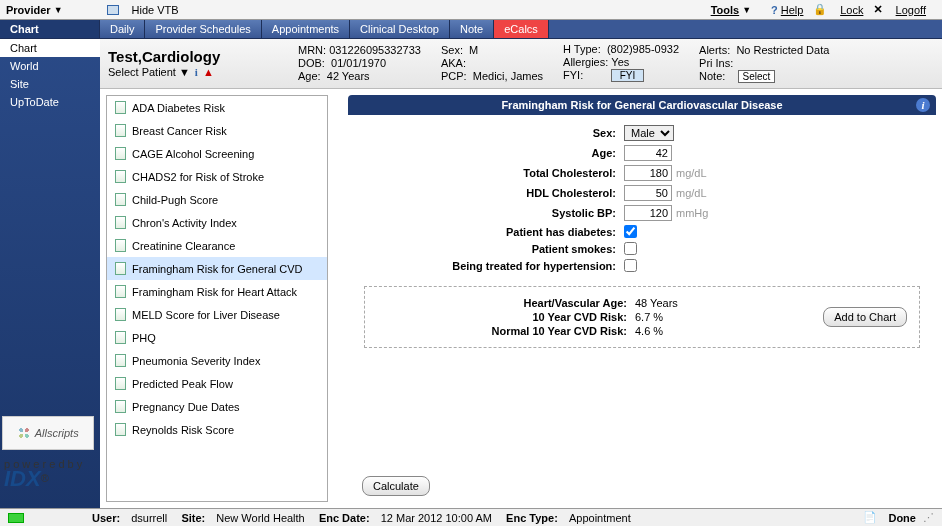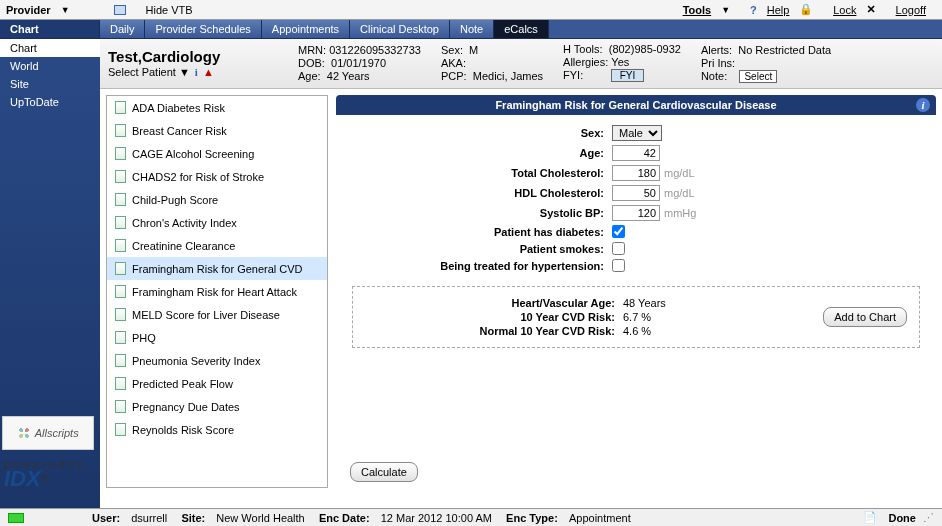--- a/index.html
+++ b/index.html
@@ -1,38 +1,38 @@
 <!DOCTYPE html>
 <html><head>
 <meta charset="utf-8">
 <style>
 *{margin:0;padding:0;box-sizing:border-box;font-family:Tahoma,Verdana,Arial,sans-serif;font-size:11px}
 body{width:942px;height:526px;background:#fff;overflow:hidden;color:#000}
 .toolbar{height:20px;border-bottom:1px solid #999;display:flex;align-items:center;padding:0 6px;background:#f4f4f4}
 .toolbar .spacer{flex:1}
-.toolbar span{margin-right:10px;display:inline-flex;align-items:center;gap:10px}
+.toolbar span{margin-right:10px;display:inline-flex;align-items:center;gap:3px}
 .toolbar .dropdown-caret{font-size:9px}
 .tabs{height:19px;display:flex;background:#3a5895;border-bottom:1px solid #1c2e58}
 .tab{padding:2px 10px;color:#fff;font-size:11px;border-right:1px solid #1c2e58;background:linear-gradient(#5b7bb5,#3a5895);cursor:pointer;display:flex;align-items:center}
-.tab.sel{background:#0f172a}
+.tab.sel{background:#ef4444}
 .tab.side{width:100px;background:#1f3a70;font-weight:bold}
 .main{display:flex;height:calc(100% - 20px - 19px - 18px)}
 .sidepanel{width:100px;background:linear-gradient(#2a4a87,#1b3568);color:#fff;padding-top:0}
 .sidepanel .sitem{padding:3px 10px;cursor:pointer}
 .sidepanel .sitem.active{background:#fff;color:#000}
 .content{flex:1;display:flex;flex-direction:column}
 .patientbar{background:linear-gradient(#f7f7f7,#e6e6e6);border-bottom:1px solid #bbb;padding:4px 8px 6px;display:flex;flex-direction:column;gap:2px}
 .pb-name{font:bold 15px Arial}
 .pb-row{display:flex;gap:20px;align-items:center}
 .pb-col{display:flex;flex-direction:column;gap:1px}
 .pb-row b{font-weight:normal}
 .pb-select{display:flex;align-items:center;gap:5px}
 .fyi{border:1px solid #666;background:#cfe3f5;font-size:10px;padding:0 8px;display:inline-block}
 .sel-box{border:1px solid #666;background:#fff;font-size:10px;padding:0 4px;}
-.workarea{flex:1;display:flex;overflow:hidden;padding:6px 6px 20px 6px;background:#fff;gap:0}
+.workarea{flex:1;display:flex;overflow:hidden;padding:6px 6px 6px 6px;background:#fff;gap:12px}
 .calclist{width:222px;border:1px solid #aaa;background:#fff;overflow:auto}
 .calclist .item{display:flex;align-items:center;gap:6px;padding:5px 8px;cursor:pointer;border-bottom:0}
 .calclist .item.selected{background:#d3e7ff}
 .calclist .icon{width:11px;height:13px;border:1px solid #6a8;background:linear-gradient(#fff,#e4f0e4);flex-shrink:0}
 .calcpane{flex:1;margin-left:8px;display:flex;flex-direction:column}
 .calcheader{background:#1f3a70;color:#fff;font-weight:bold;text-align:center;padding:4px;border-top-left-radius:4px;border-top-right-radius:4px;position:relative}
 .calcheader .info{position:absolute;right:6px;top:3px;background:#4b7bd0;border-radius:50%;width:14px;height:14px;display:flex;align-items:center;justify-content:center;font-style:italic;font-family:Georgia,serif;font-weight:bold}
 .calcbody{flex:1;padding:10px 16px;overflow:auto}
 .formrow{display:flex;align-items:center;margin-bottom:4px}
 .formrow .lbl{width:260px;text-align:right;font-weight:bold;padding-right:8px}
@@ -122,21 +122,21 @@
           <div><b>MRN:</b>&nbsp;<span>031226095332733</span></div>
           <div><b>DOB:</b>&nbsp;&nbsp;<span>01/01/1970</span></div>
           <div><b>Age:</b>&nbsp;&nbsp;<span>42 Years</span></div>
         </div>
         <div class="pb-col">
           <div><b>Sex:</b>&nbsp;&nbsp;<span>M</span></div>
           <div><b>AKA:</b>&nbsp;<span></span></div>
           <div><b>PCP:</b>&nbsp;&nbsp;<span>Medici, James</span></div>
         </div>
         <div class="pb-col">
-          <div><b>H Tools:</b>&nbsp;&nbsp;<span>(802)985-0932</span></div>
+          <div><b>H Type:</b>&nbsp;&nbsp;<span>(802)985-0932</span></div>
           <div><b>Allergies:</b>&nbsp;<span>Yes</span></div>
           <div><b>FYI:</b>&nbsp;&nbsp;&nbsp;&nbsp;&nbsp;&nbsp;&nbsp;&nbsp;&nbsp;<span class="fyi">FYI</span></div>
         </div>
         <div class="pb-col">
           <div><b>Alerts:</b>&nbsp;&nbsp;<span>No Restricted Data</span></div>
           <div><b>Pri Ins:</b>&nbsp;<span></span></div>
           <div><b>Note:</b>&nbsp;&nbsp;&nbsp;&nbsp;<span class="sel-box">Select</span></div>
         </div>
       </div>
     </div>

